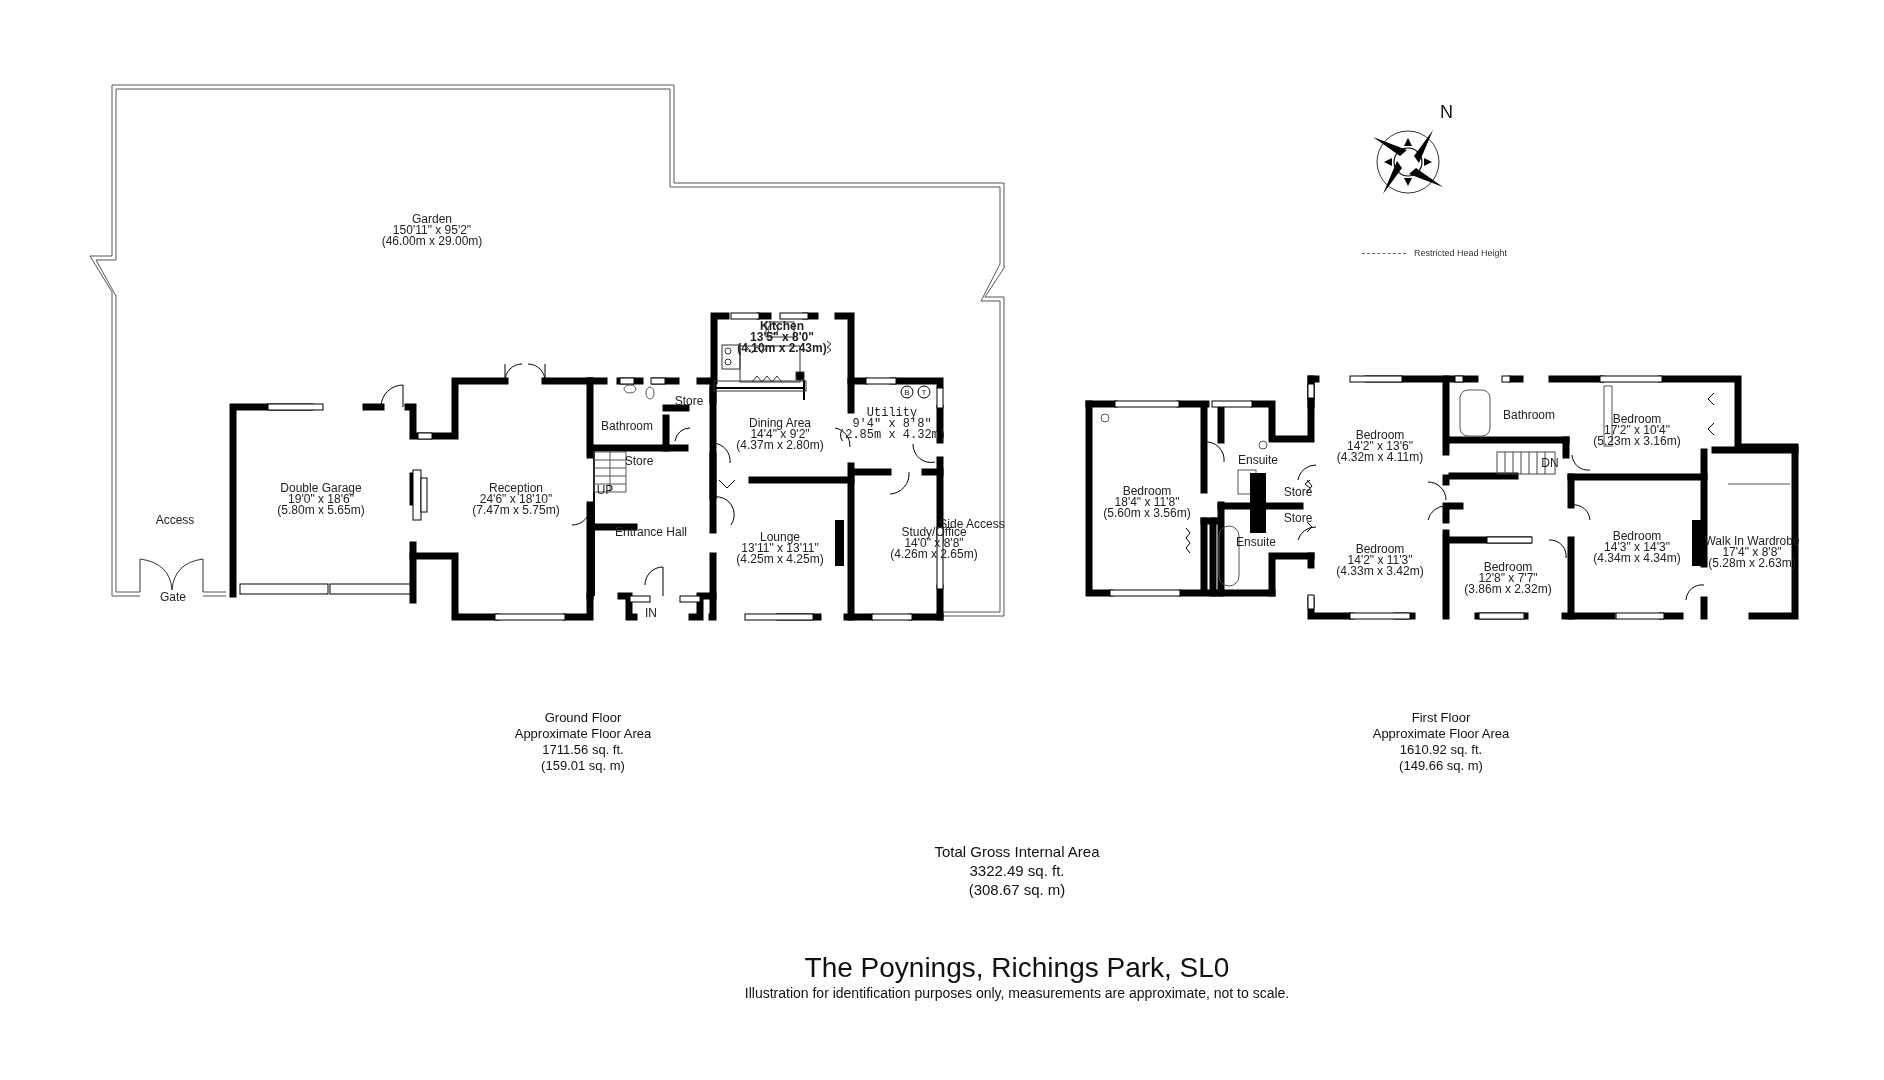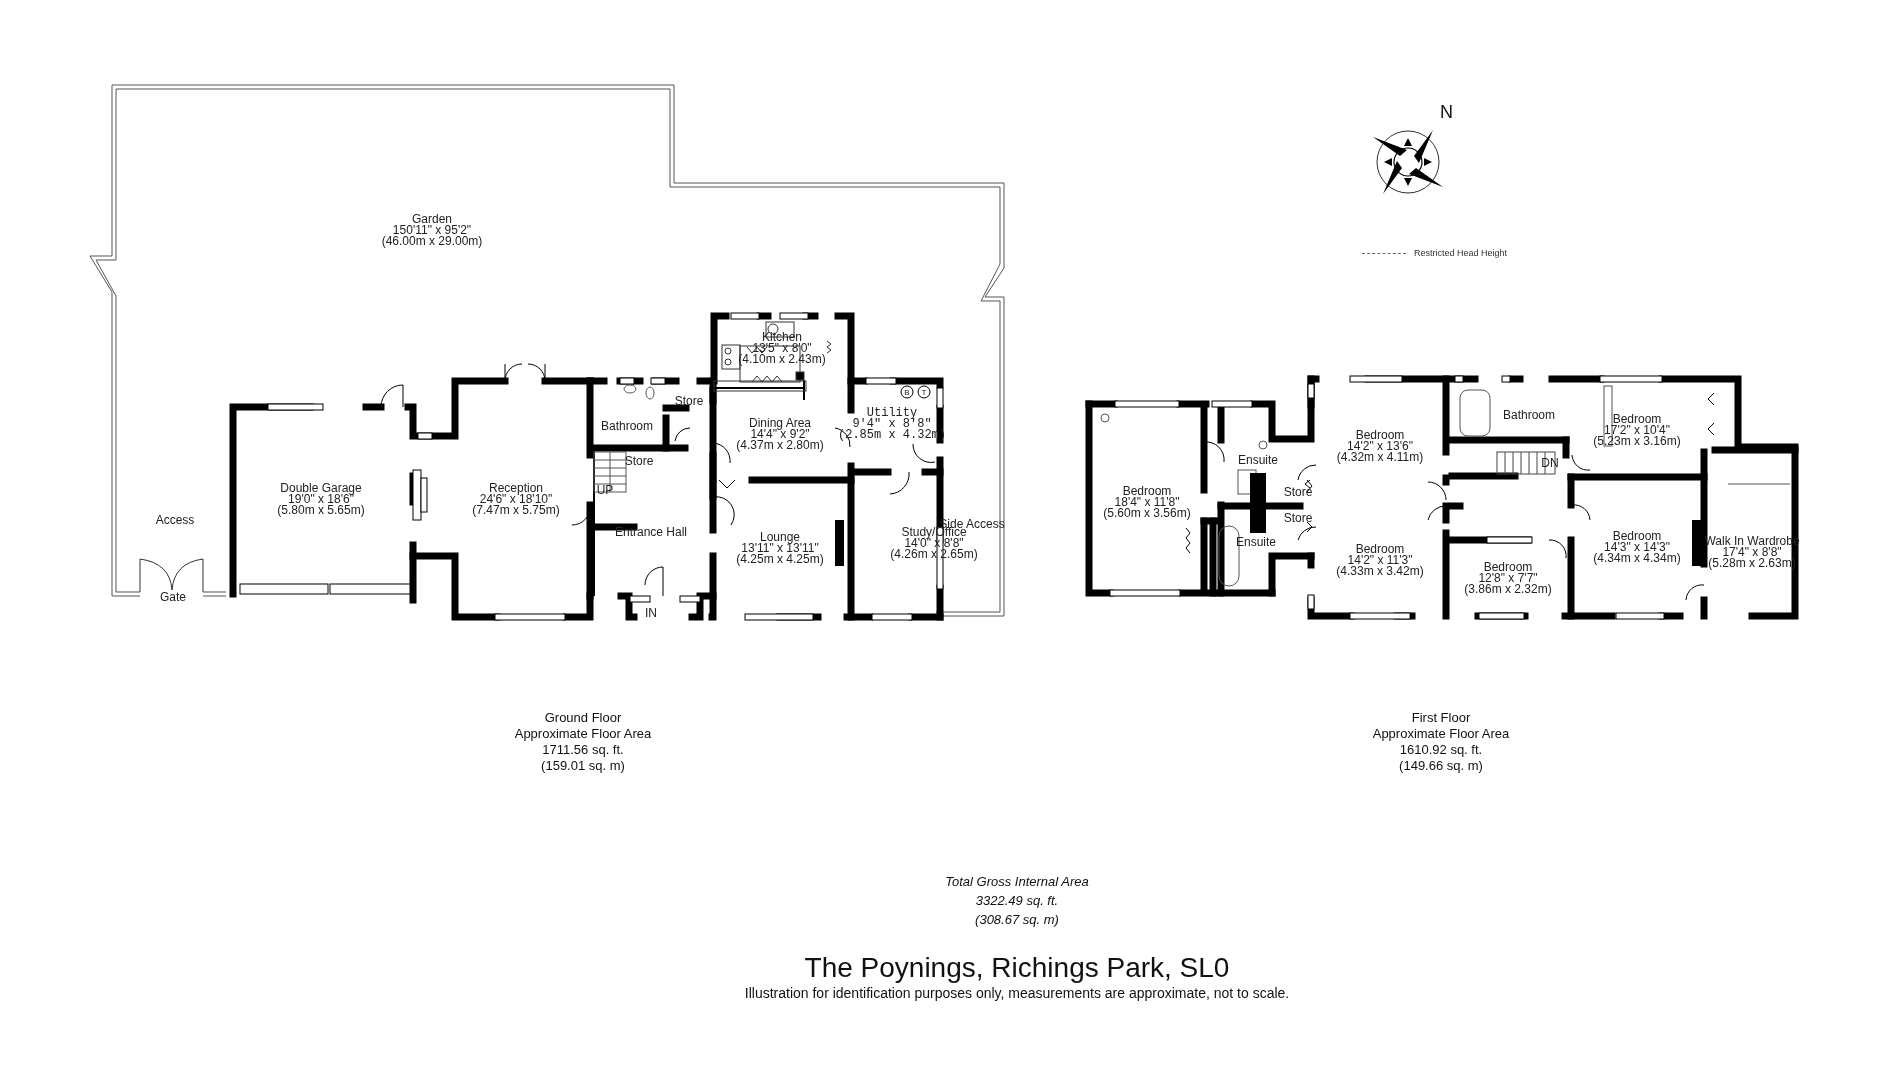--- a/index.html
+++ b/index.html
@@ -2,21 +2,21 @@
 <html><head>
 <meta charset="utf-8">
 <style>
   html, body { margin:0; padding:0; background:#ffffff; }
   body { width:1884px; height:1080px; position:relative; overflow:hidden; font-family:"Liberation Sans", sans-serif; color:#111; }
   svg.plan { position:absolute; left:0; top:0; }
   .lbl { position:absolute; text-align:center; font-size:12px; line-height:11px; color:#222; transform:translateX(-50%); white-space:nowrap; }
   .lbl span { display:block; }
   .area { position:absolute; text-align:center; font-size:13px; line-height:16px; color:#111; transform:translateX(-50%); white-space:nowrap; }
   .area span { display:block; }
-  .total { position:absolute; left:1017px; top:872px; transform:translateX(-50%); text-align:center; font-size:13px; line-height:19px; white-space:nowrap;font-style:italic; }
+  .total { position:absolute; left:1017px; top:842px; transform:translateX(-50%); text-align:center; font-size:15px; line-height:19px; white-space:nowrap; }
   .total span { display:block; }
   .title { position:absolute; left:1017px; top:952px; transform:translateX(-50%); font-size:28px; white-space:nowrap; }
   .disclaimer { position:absolute; left:1017px; top:985px; transform:translateX(-50%); font-size:14px; white-space:nowrap; }
   .legend { position:absolute; left:1362px; top:248px; font-size:9px; color:#333; white-space:nowrap; }
   .legend .dash { display:inline-block; width:44px; border-top:1.5px dashed #666; vertical-align:middle; margin-right:8px; }
   .north { position:absolute; left:1440px; top:102px; font-size:18px; }
   .small { font-size:8px; }
 </style>
 </head>
 <body>
@@ -286,21 +286,21 @@
 <div class="lbl" style="left:321px;top:483px;">
   <span>Double Garage</span>
   <span>19'0" x 18'6"</span>
   <span>(5.80m x 5.65m)</span>
 </div>
 <div class="lbl" style="left:516px;top:483px;">
   <span>Reception</span>
   <span>24'6" x 18'10"</span>
   <span>(7.47m x 5.75m)</span>
 </div>
-<div class="lbl" style="left:782px;top:332px;">
+<div class="lbl" style="left:782px;top:321px;font-weight:bold;">
   <span>Kitchen</span>
   <span>13'5" x 8'0"</span>
   <span>(4.10m x 2.43m)</span>
 </div>
 <div class="lbl" style="left:780px;top:418px;">
   <span>Dining Area</span>
   <span>14'4" x 9'2"</span>
   <span>(4.37m x 2.80m)</span>
 </div>
 <div class="lbl" style="left:892px;top:408px;font-family:Liberation Mono, monospace;">

